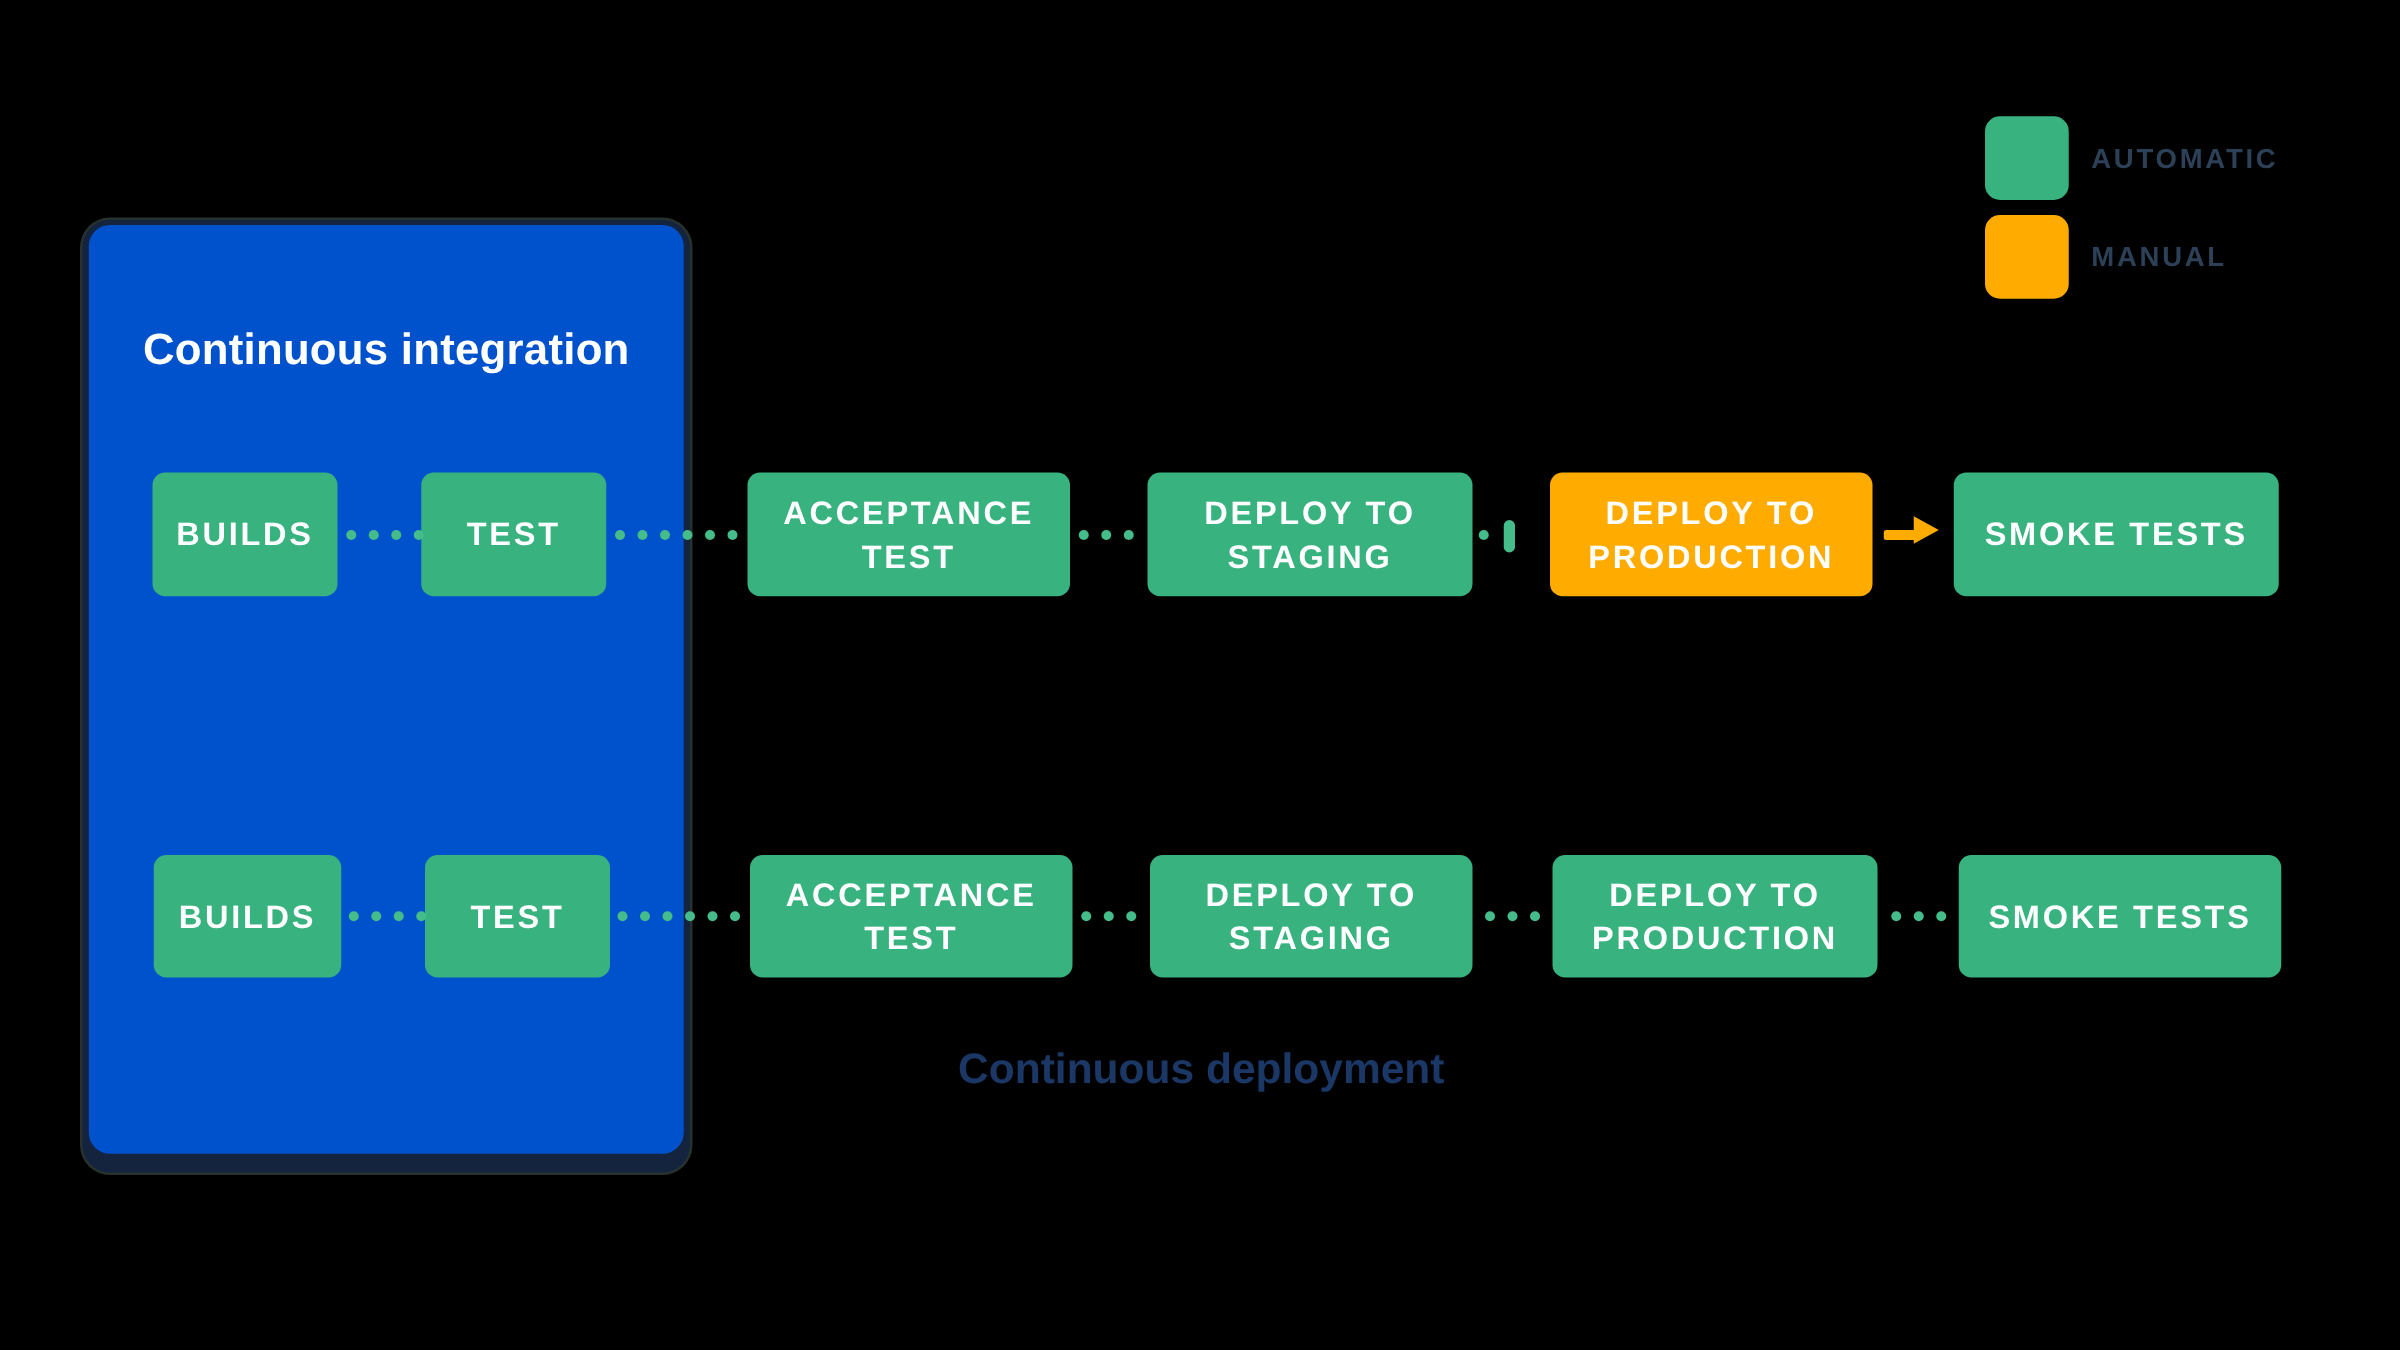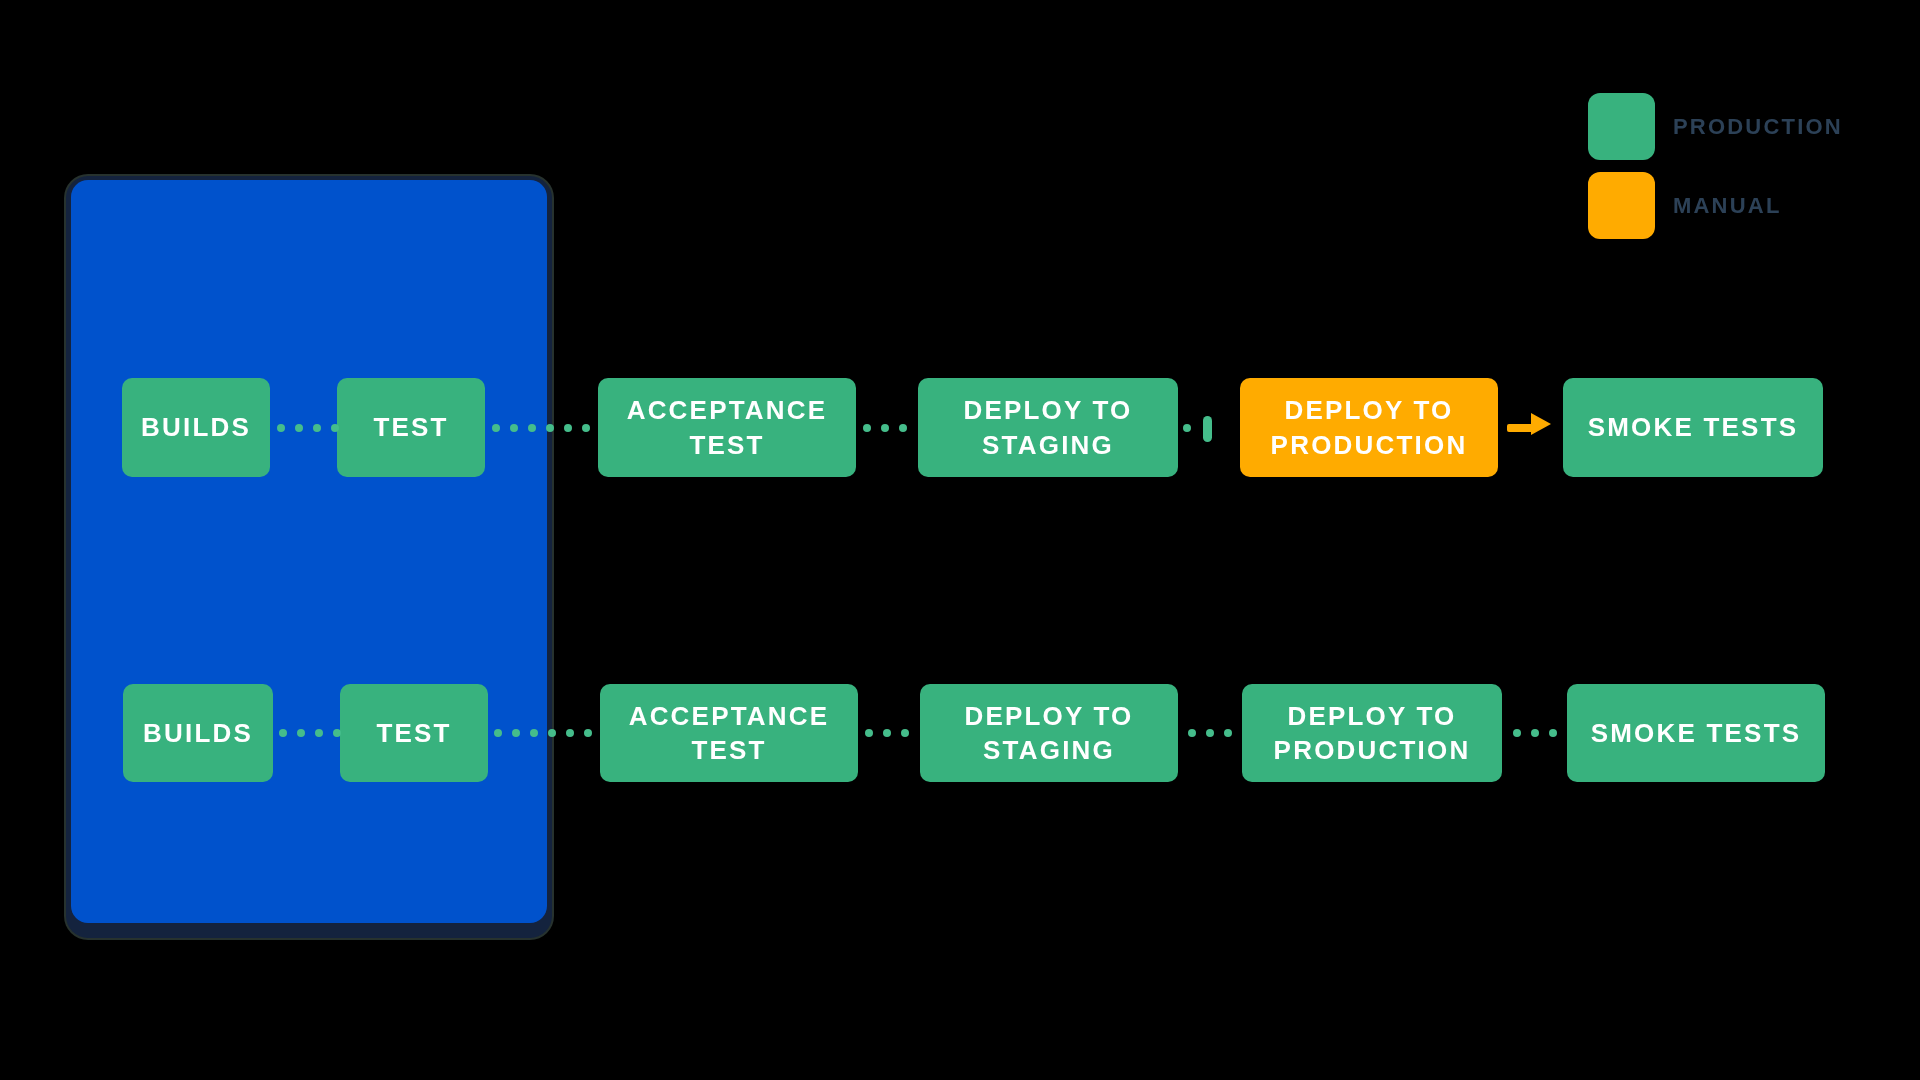--- a/index.html
+++ b/index.html
@@ -75,30 +75,31 @@
   .legend-label{margin-left:18px;font-size:22px;font-weight:700;letter-spacing:2.2px;color:var(--legendtext);}
 </style>
 </head>
 <body>
 
 <div class="canvas">
 
   <div>
     <div class="legend-row first">
       <span class="swatch g"></span>
-      <span class="legend-label">PRODUCTION</span>
+      <span class="legend-label">AUTOMATIC</span>
     </div>
     <div class="legend-row second">
       <span class="swatch o"></span>
       <span class="legend-label">MANUAL</span>
     </div>
   </div>
 
   <div class="ci-wrap">
     <div class="ci-inner"></div>
+    <div class="ci-title">Continuous integration</div>
   </div>
 
   <div class="stage auto" style="left:122px;top:378px;width:148px;height:99px;">
       <span>BUILDS</span>
     </div>
   <div class="stage auto" style="left:337px;top:378px;width:148px;height:99px;">
       <span>TEST</span>
     </div>
   <div class="stage auto" style="left:598px;top:378px;width:258px;height:99px;">
       <span>ACCEPTANCE TEST</span>
@@ -182,14 +183,15 @@
       <i></i>
       <i></i>
       <i></i>
     </div>
   <div class="dots" style="left:1513px;top:729px;">
       <i></i>
       <i></i>
       <i></i>
     </div>
 
+  <div class="caption deployment">Continuous deployment</div>
 
 </div>
 
 </body></html>

